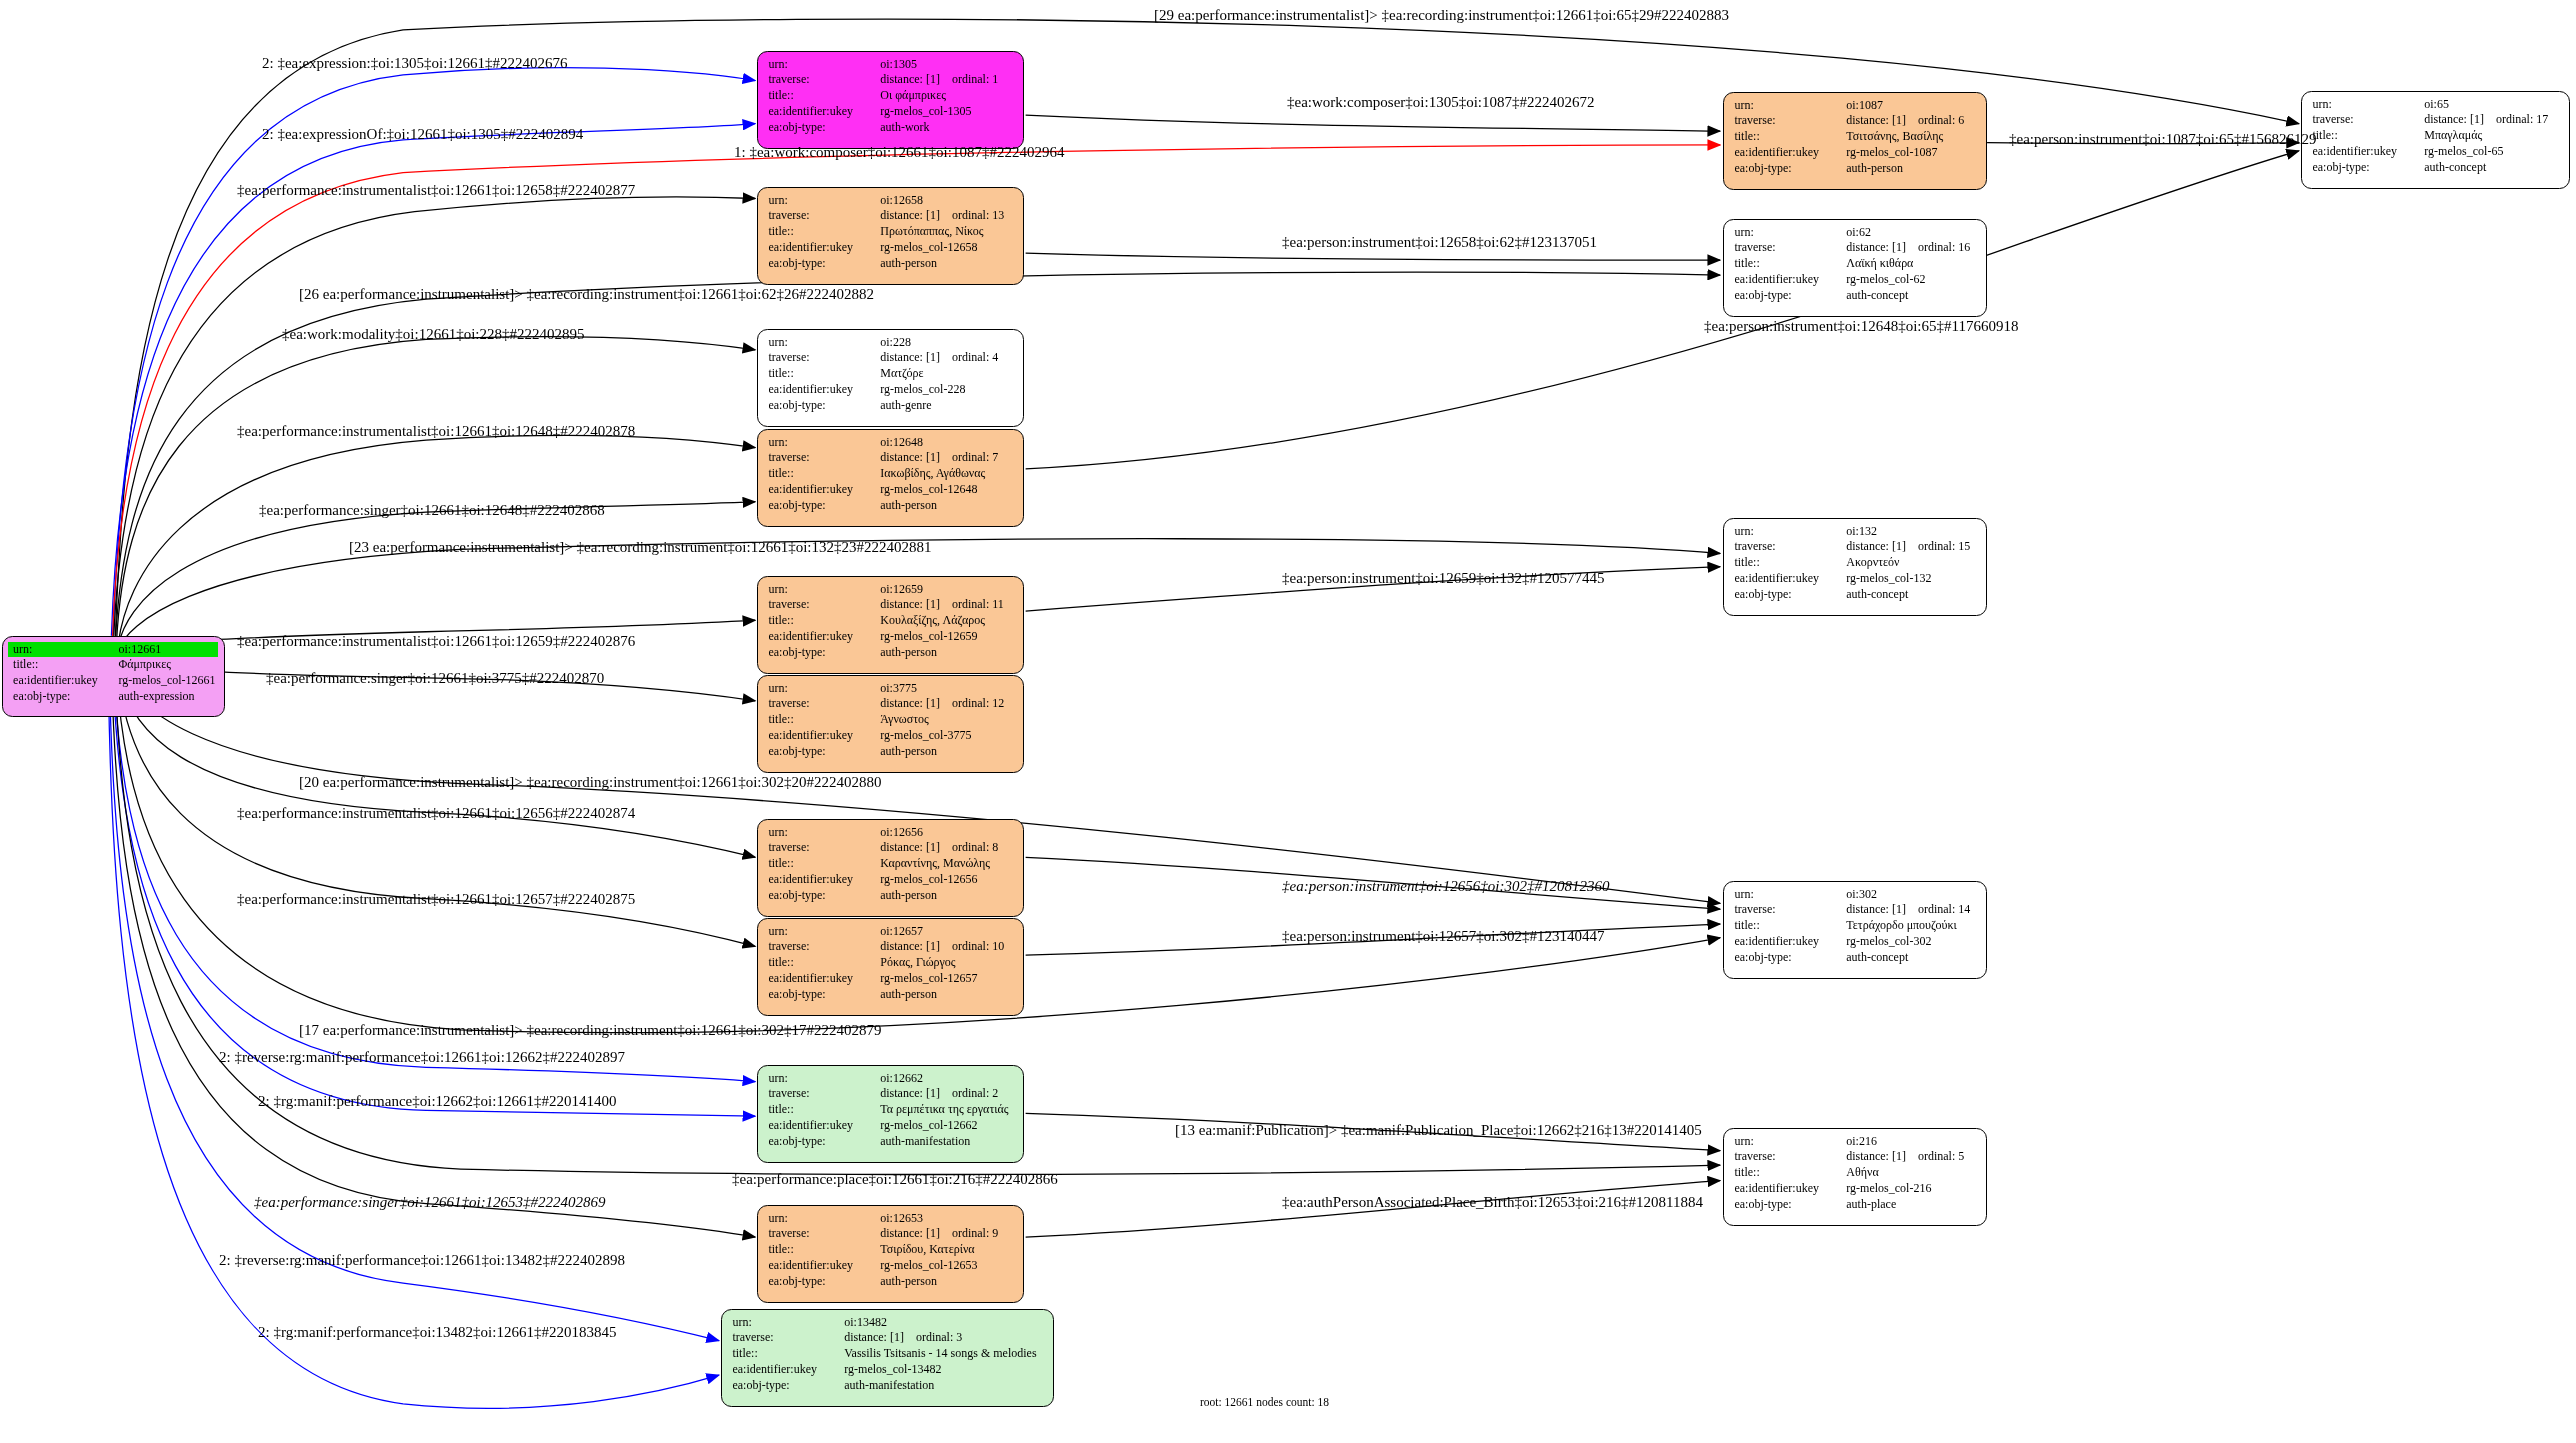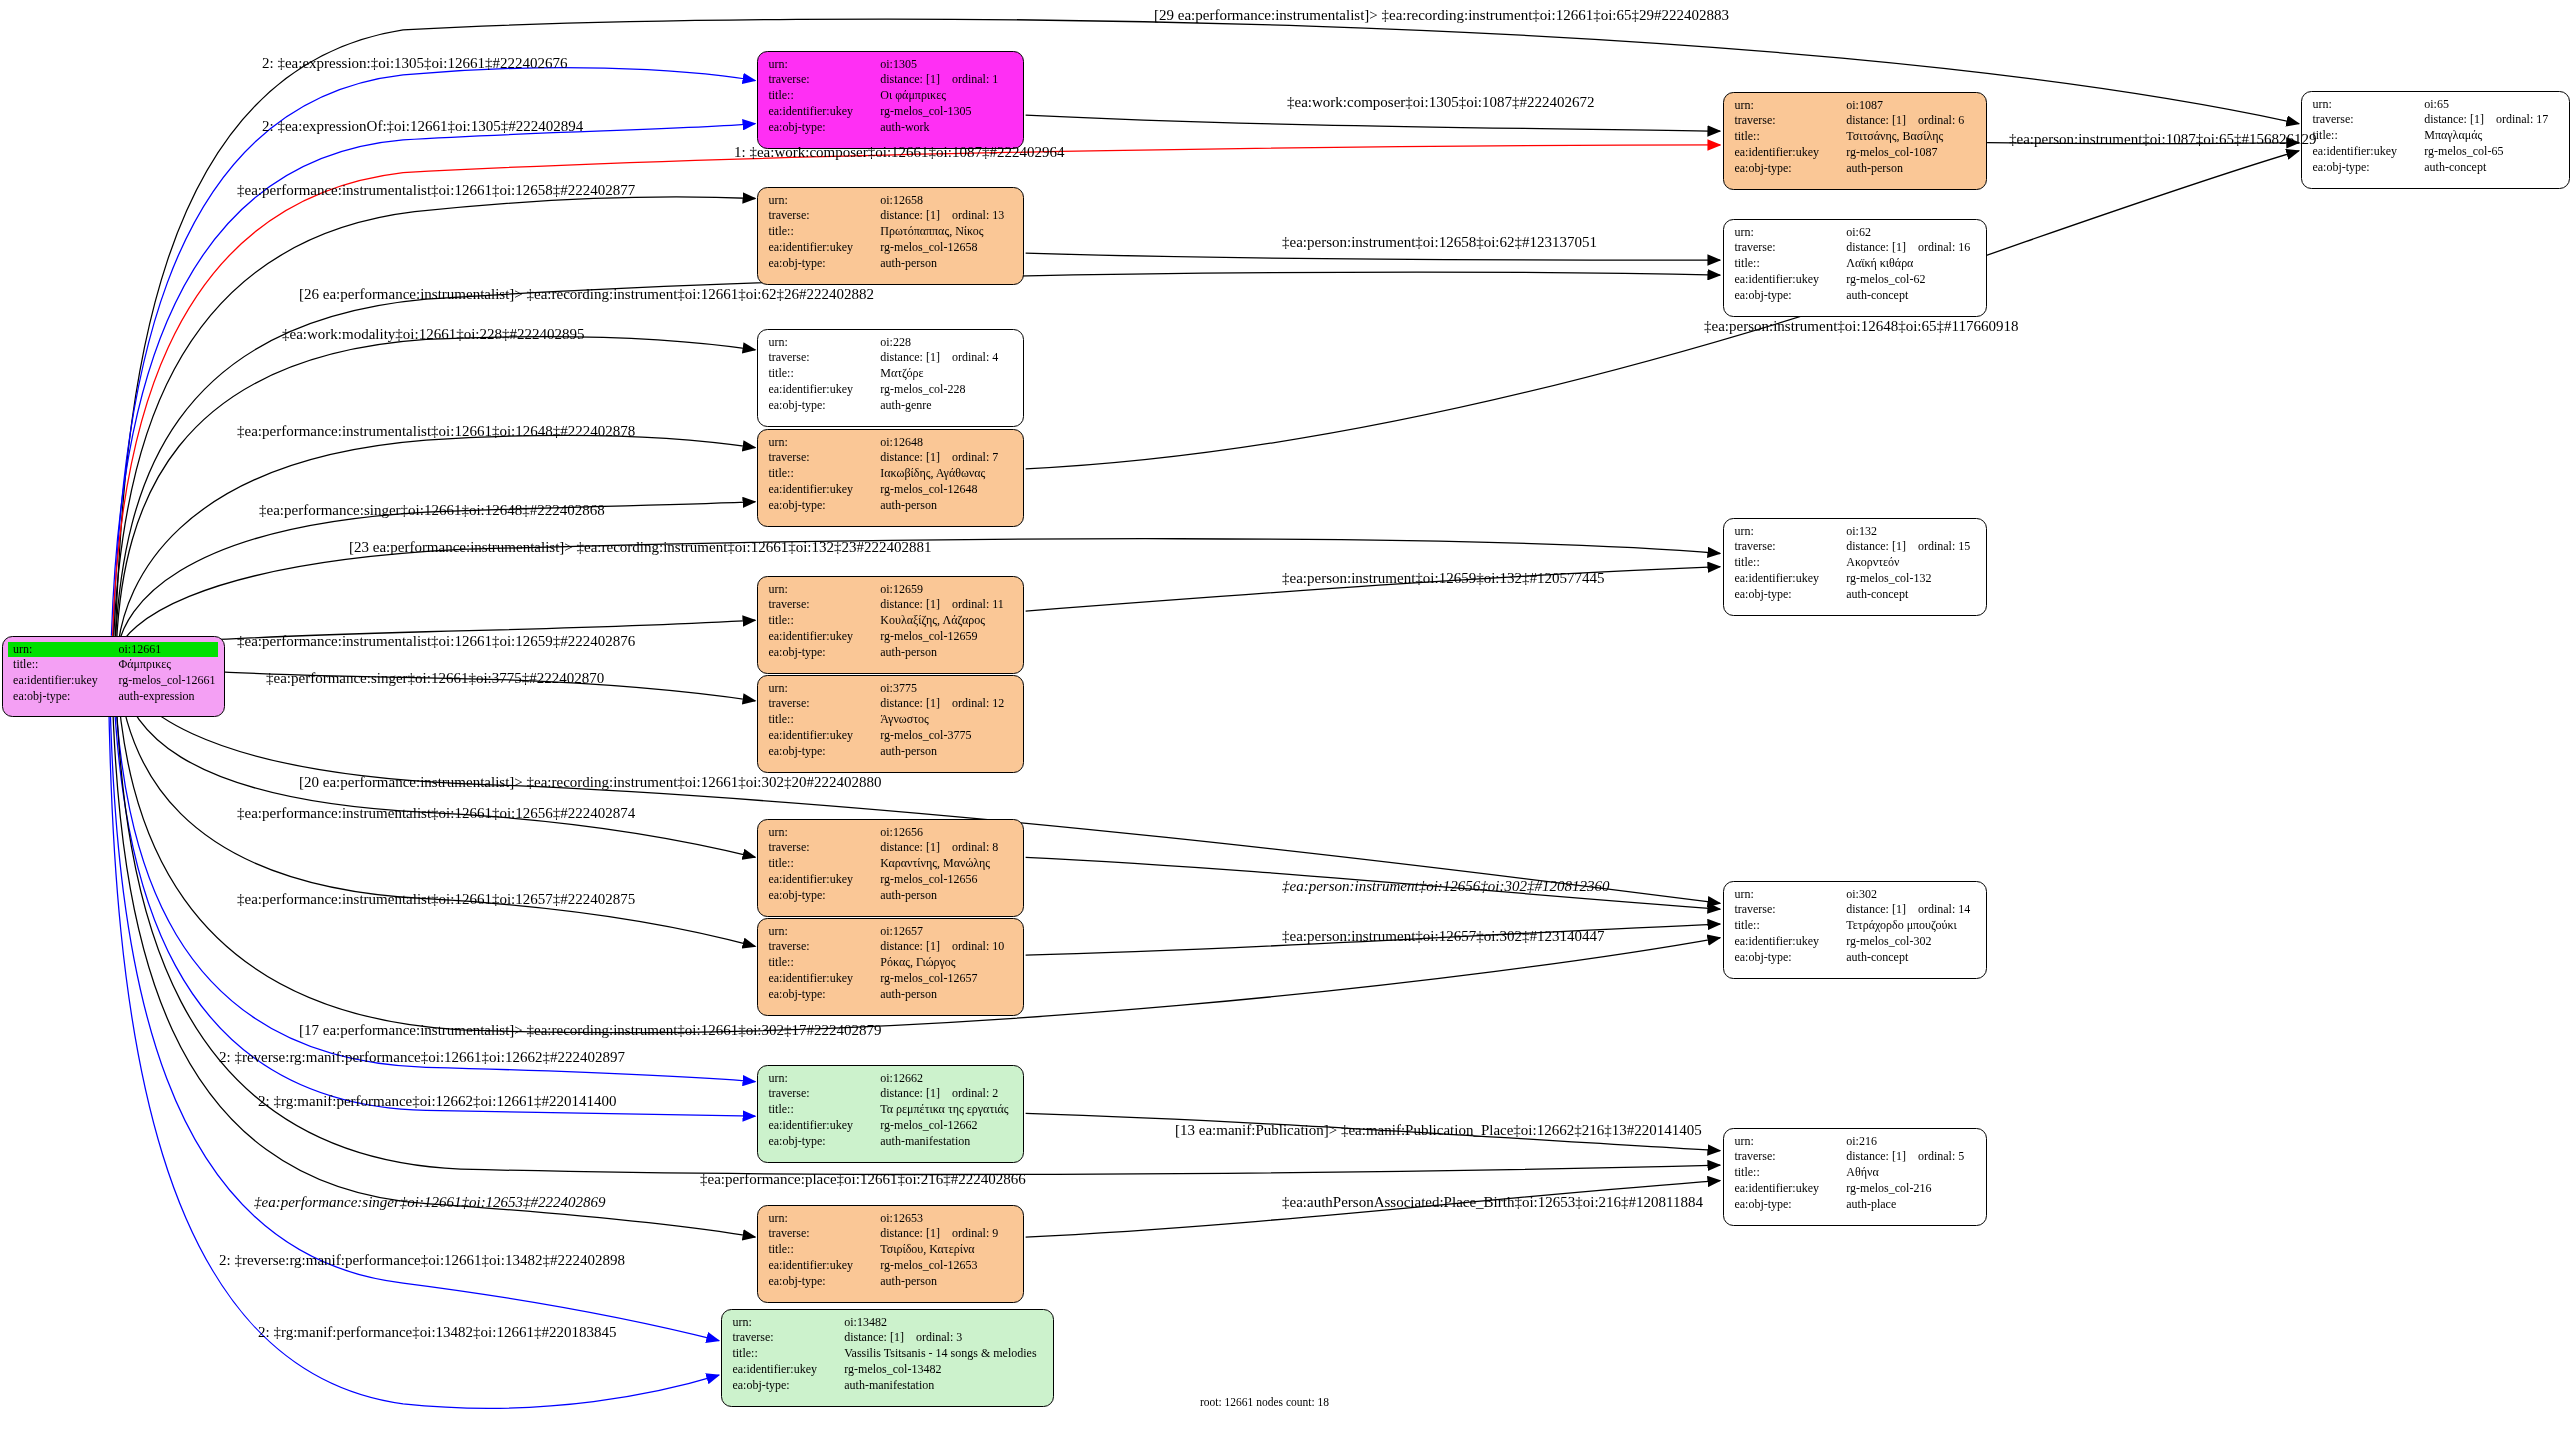--- a/index.html
+++ b/index.html
@@ -575,21 +575,21 @@
               <td class="v">auth-manifestation</td>
             </tr>
           </tbody>
         </table>
       </div>
     </div>
   <div id="labels-layer">
       <div class="elabel" style="left: 1154px; top: 7px;">[29 ea:performance:instrumentalist]&gt; ‡ea:recording:instrument‡oi:12661‡oi:65‡29#222402883</div>
       <div class="elabel" style="left: 262px; top: 55px;">2: ‡ea:expression:‡oi:1305‡oi:12661‡#222402676</div>
       <div class="elabel" style="left: 1279px; top: 94px; margin-left: 8px;">‡ea:work:composer‡oi:1305‡oi:1087‡#222402672</div>
-      <div class="elabel" style="left: 262px; top: 118px;">2: ‡ea:expressionOf:‡oi:12661‡oi:1305‡#222402894</div>
+      <div class="elabel" style="left: 262px; top: 126px;">2: ‡ea:expressionOf:‡oi:12661‡oi:1305‡#222402894</div>
       <div class="elabel" style="left: 2009px; top: 131px;">‡ea:person:instrument‡oi:1087‡oi:65‡#156826129</div>
       <div class="elabel" style="left: 734px; top: 144px;">1: ‡ea:work:composer‡oi:12661‡oi:1087‡#222402964</div>
       <div class="elabel" style="left: 237px; top: 182px;">‡ea:performance:instrumentalist‡oi:12661‡oi:12658‡#222402877</div>
       <div class="elabel" style="left: 1282px; top: 234px;">‡ea:person:instrument‡oi:12658‡oi:62‡#123137051</div>
       <div class="elabel" style="left: 299px; top: 286px;">[26 ea:performance:instrumentalist]&gt; ‡ea:recording:instrument‡oi:12661‡oi:62‡26#222402882</div>
       <div class="elabel" style="left: 1704px; top: 318px;">‡ea:person:instrument‡oi:12648‡oi:65‡#117660918</div>
       <div class="elabel" style="left: 282px; top: 326px;">‡ea:work:modality‡oi:12661‡oi:228‡#222402895</div>
       <div class="elabel" style="left: 237px; top: 423px;">‡ea:performance:instrumentalist‡oi:12661‡oi:12648‡#222402878</div>
       <div class="elabel" style="left: 259px; top: 502px;">‡ea:performance:singer‡oi:12661‡oi:12648‡#222402868</div>
       <div class="elabel" style="left: 349px; top: 539px;">[23 ea:performance:instrumentalist]&gt; ‡ea:recording:instrument‡oi:12661‡oi:132‡23#222402881</div>
@@ -598,21 +598,21 @@
       <div class="elabel" style="left: 266px; top: 670px;">‡ea:performance:singer‡oi:12661‡oi:3775‡#222402870</div>
       <div class="elabel" style="left: 299px; top: 774px;">[20 ea:performance:instrumentalist]&gt; ‡ea:recording:instrument‡oi:12661‡oi:302‡20#222402880</div>
       <div class="elabel" style="left: 237px; top: 805px;">‡ea:performance:instrumentalist‡oi:12661‡oi:12656‡#222402874</div>
       <div class="elabel" style="left: 1282px; top: 878px; font-style: italic;">‡ea:person:instrument‡oi:12656‡oi:302‡#120812360</div>
       <div class="elabel" style="left: 237px; top: 891px;">‡ea:performance:instrumentalist‡oi:12661‡oi:12657‡#222402875</div>
       <div class="elabel" style="left: 1282px; top: 928px;">‡ea:person:instrument‡oi:12657‡oi:302‡#123140447</div>
       <div class="elabel" style="left: 299px; top: 1022px;">[17 ea:performance:instrumentalist]&gt; ‡ea:recording:instrument‡oi:12661‡oi:302‡17#222402879</div>
       <div class="elabel" style="left: 219px; top: 1049px;">2: ‡reverse:rg:manif:performance‡oi:12661‡oi:12662‡#222402897</div>
       <div class="elabel" style="left: 258px; top: 1093px;">2: ‡rg:manif:performance‡oi:12662‡oi:12661‡#220141400</div>
       <div class="elabel" style="left: 1175px; top: 1122px;">[13 ea:manif:Publication]&gt; ‡ea:manif:Publication_Place‡oi:12662‡216‡13#220141405</div>
-      <div class="elabel" style="left: 700px; top: 1171px; text-align: right;">‡ea:performance:place‡oi:12661‡oi:216‡#222402866</div>
+      <div class="elabel" style="left: 732px; top: 1171px; text-align: right;">‡ea:performance:place‡oi:12661‡oi:216‡#222402866</div>
       <div class="elabel" style="left: 1282px; top: 1194px;">‡ea:authPersonAssociated:Place_Birth‡oi:12653‡oi:216‡#120811884</div>
       <div class="elabel" style="left: 254px; top: 1194px; font-style: italic;">‡ea:performance:singer‡oi:12661‡oi:12653‡#222402869</div>
       <div class="elabel" style="left: 219px; top: 1252px;">2: ‡reverse:rg:manif:performance‡oi:12661‡oi:13482‡#222402898</div>
       <div class="elabel" style="left: 258px; top: 1324px;">2: ‡rg:manif:performance‡oi:13482‡oi:12661‡#220183845</div>
     </div>
 
   <div class="footer" style="left:1200px; top:1396px;">root: 12661 nodes count: 18</div>
 </div>
 
 

